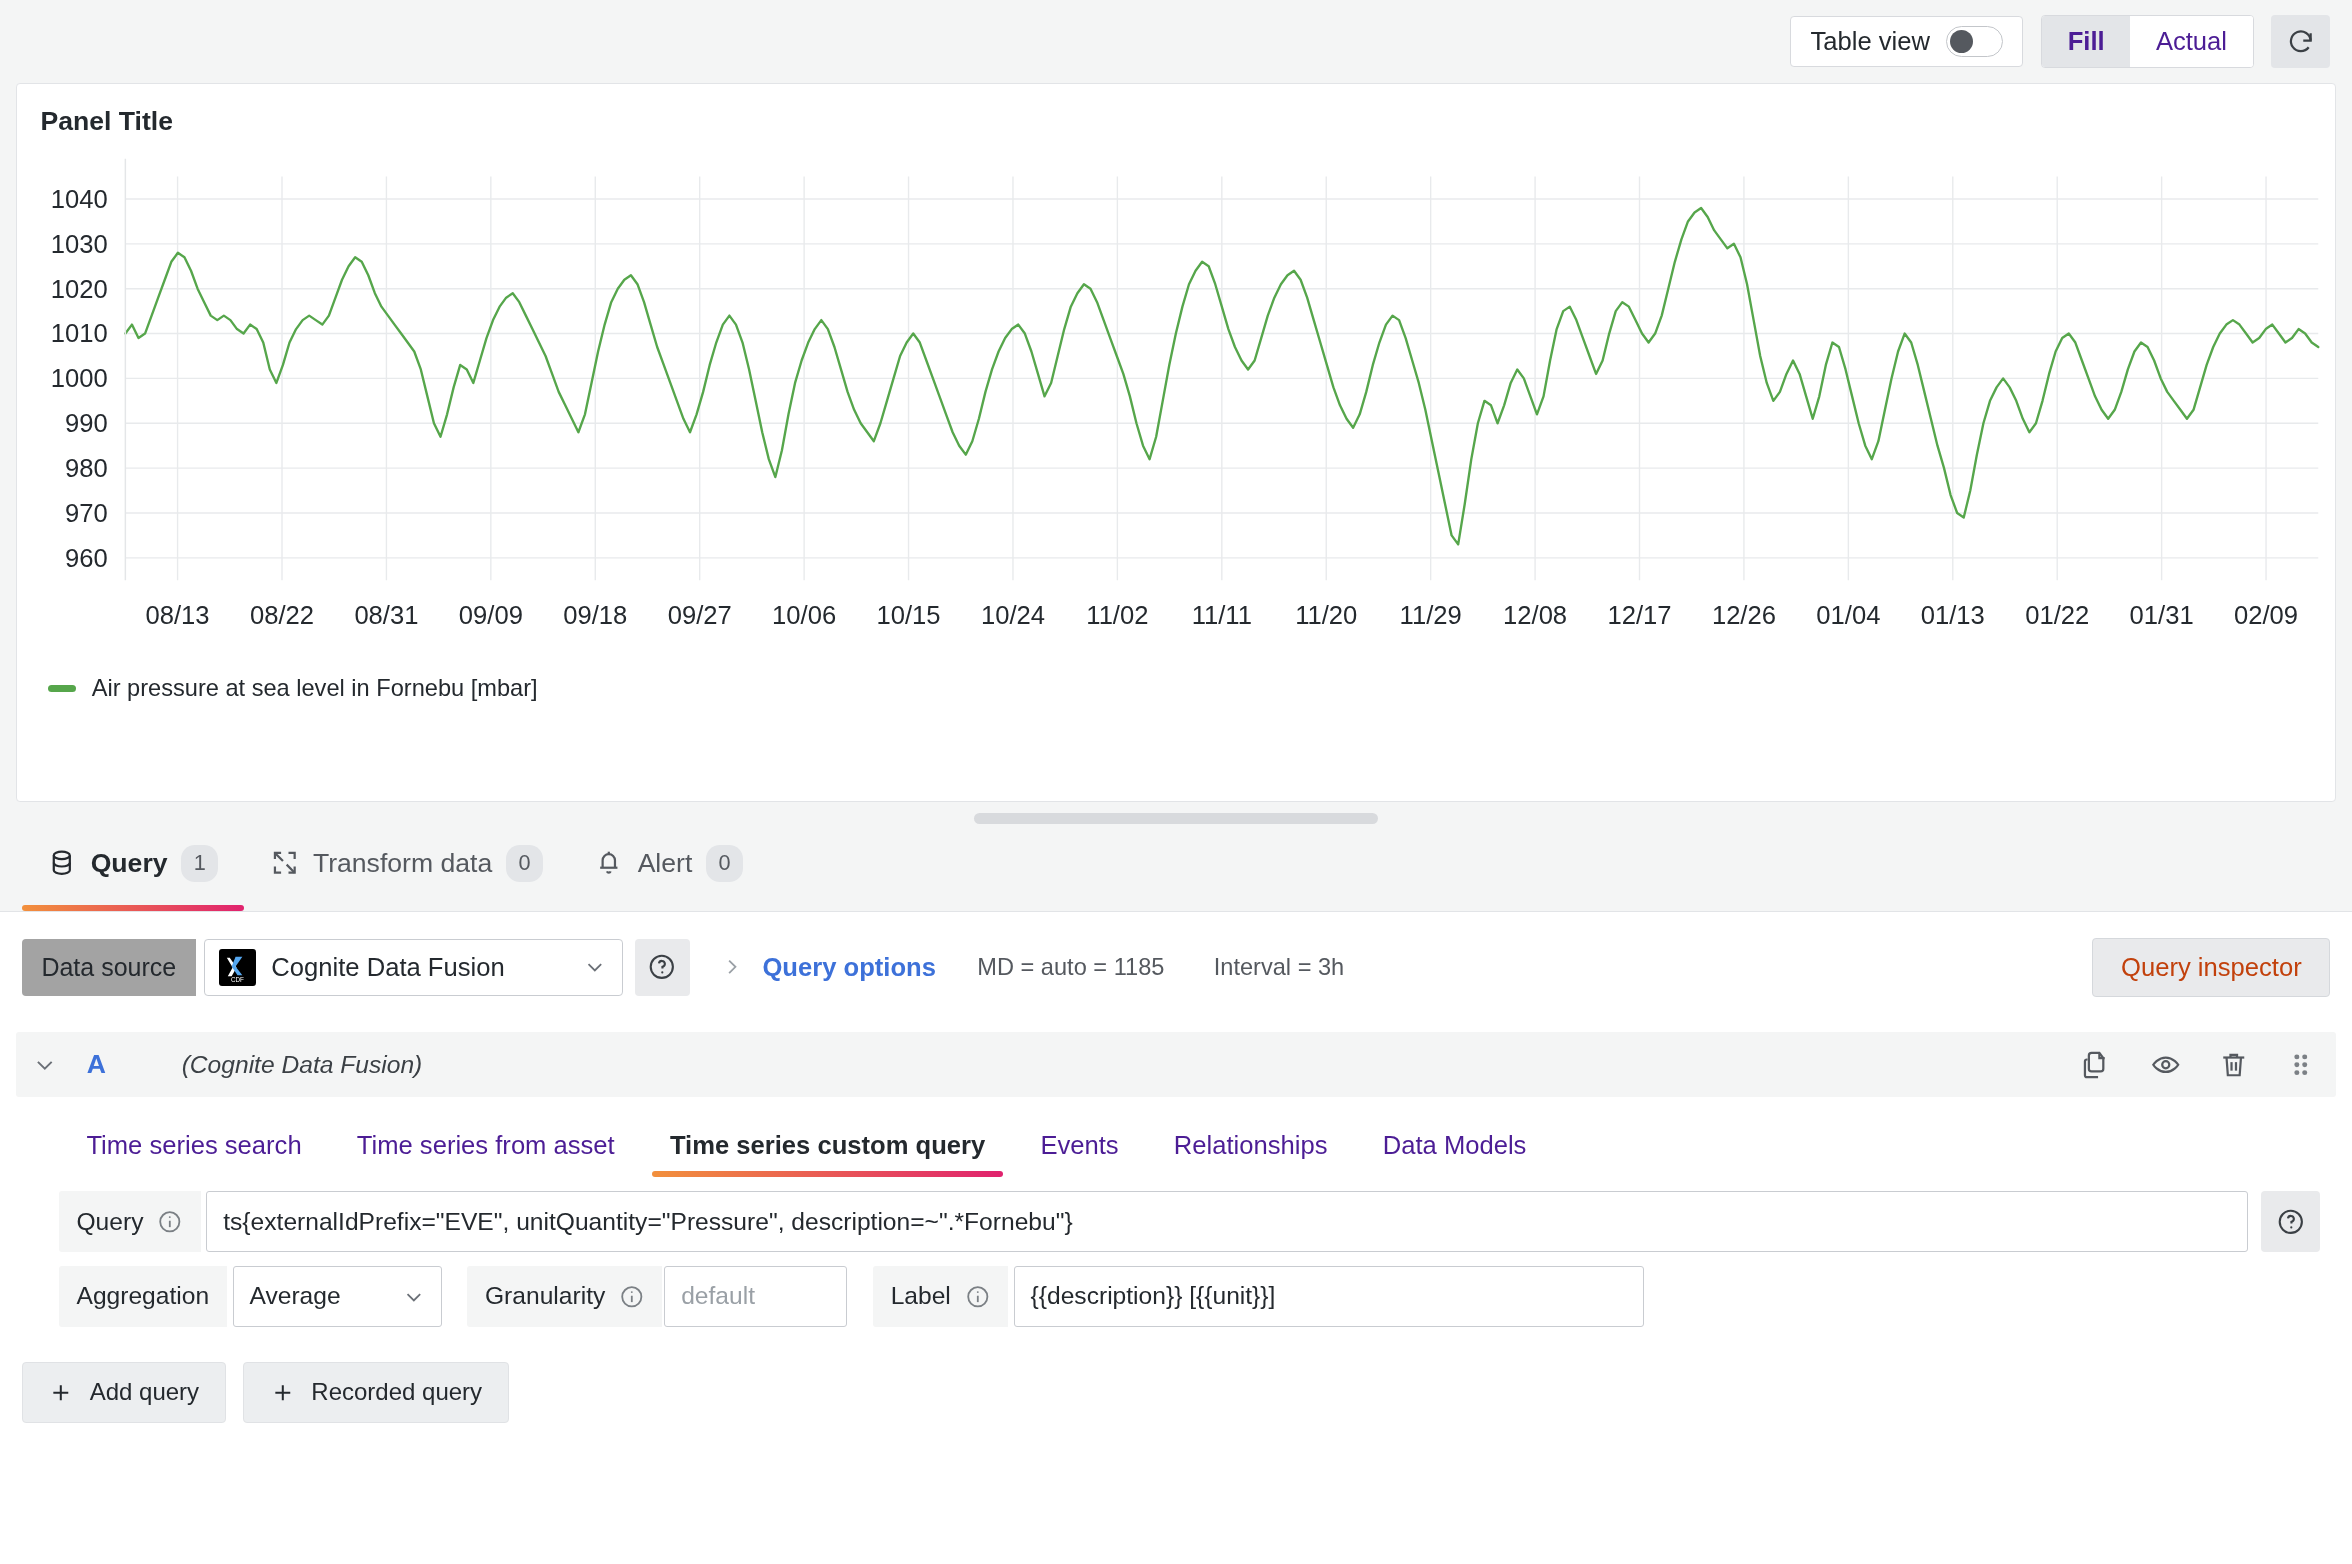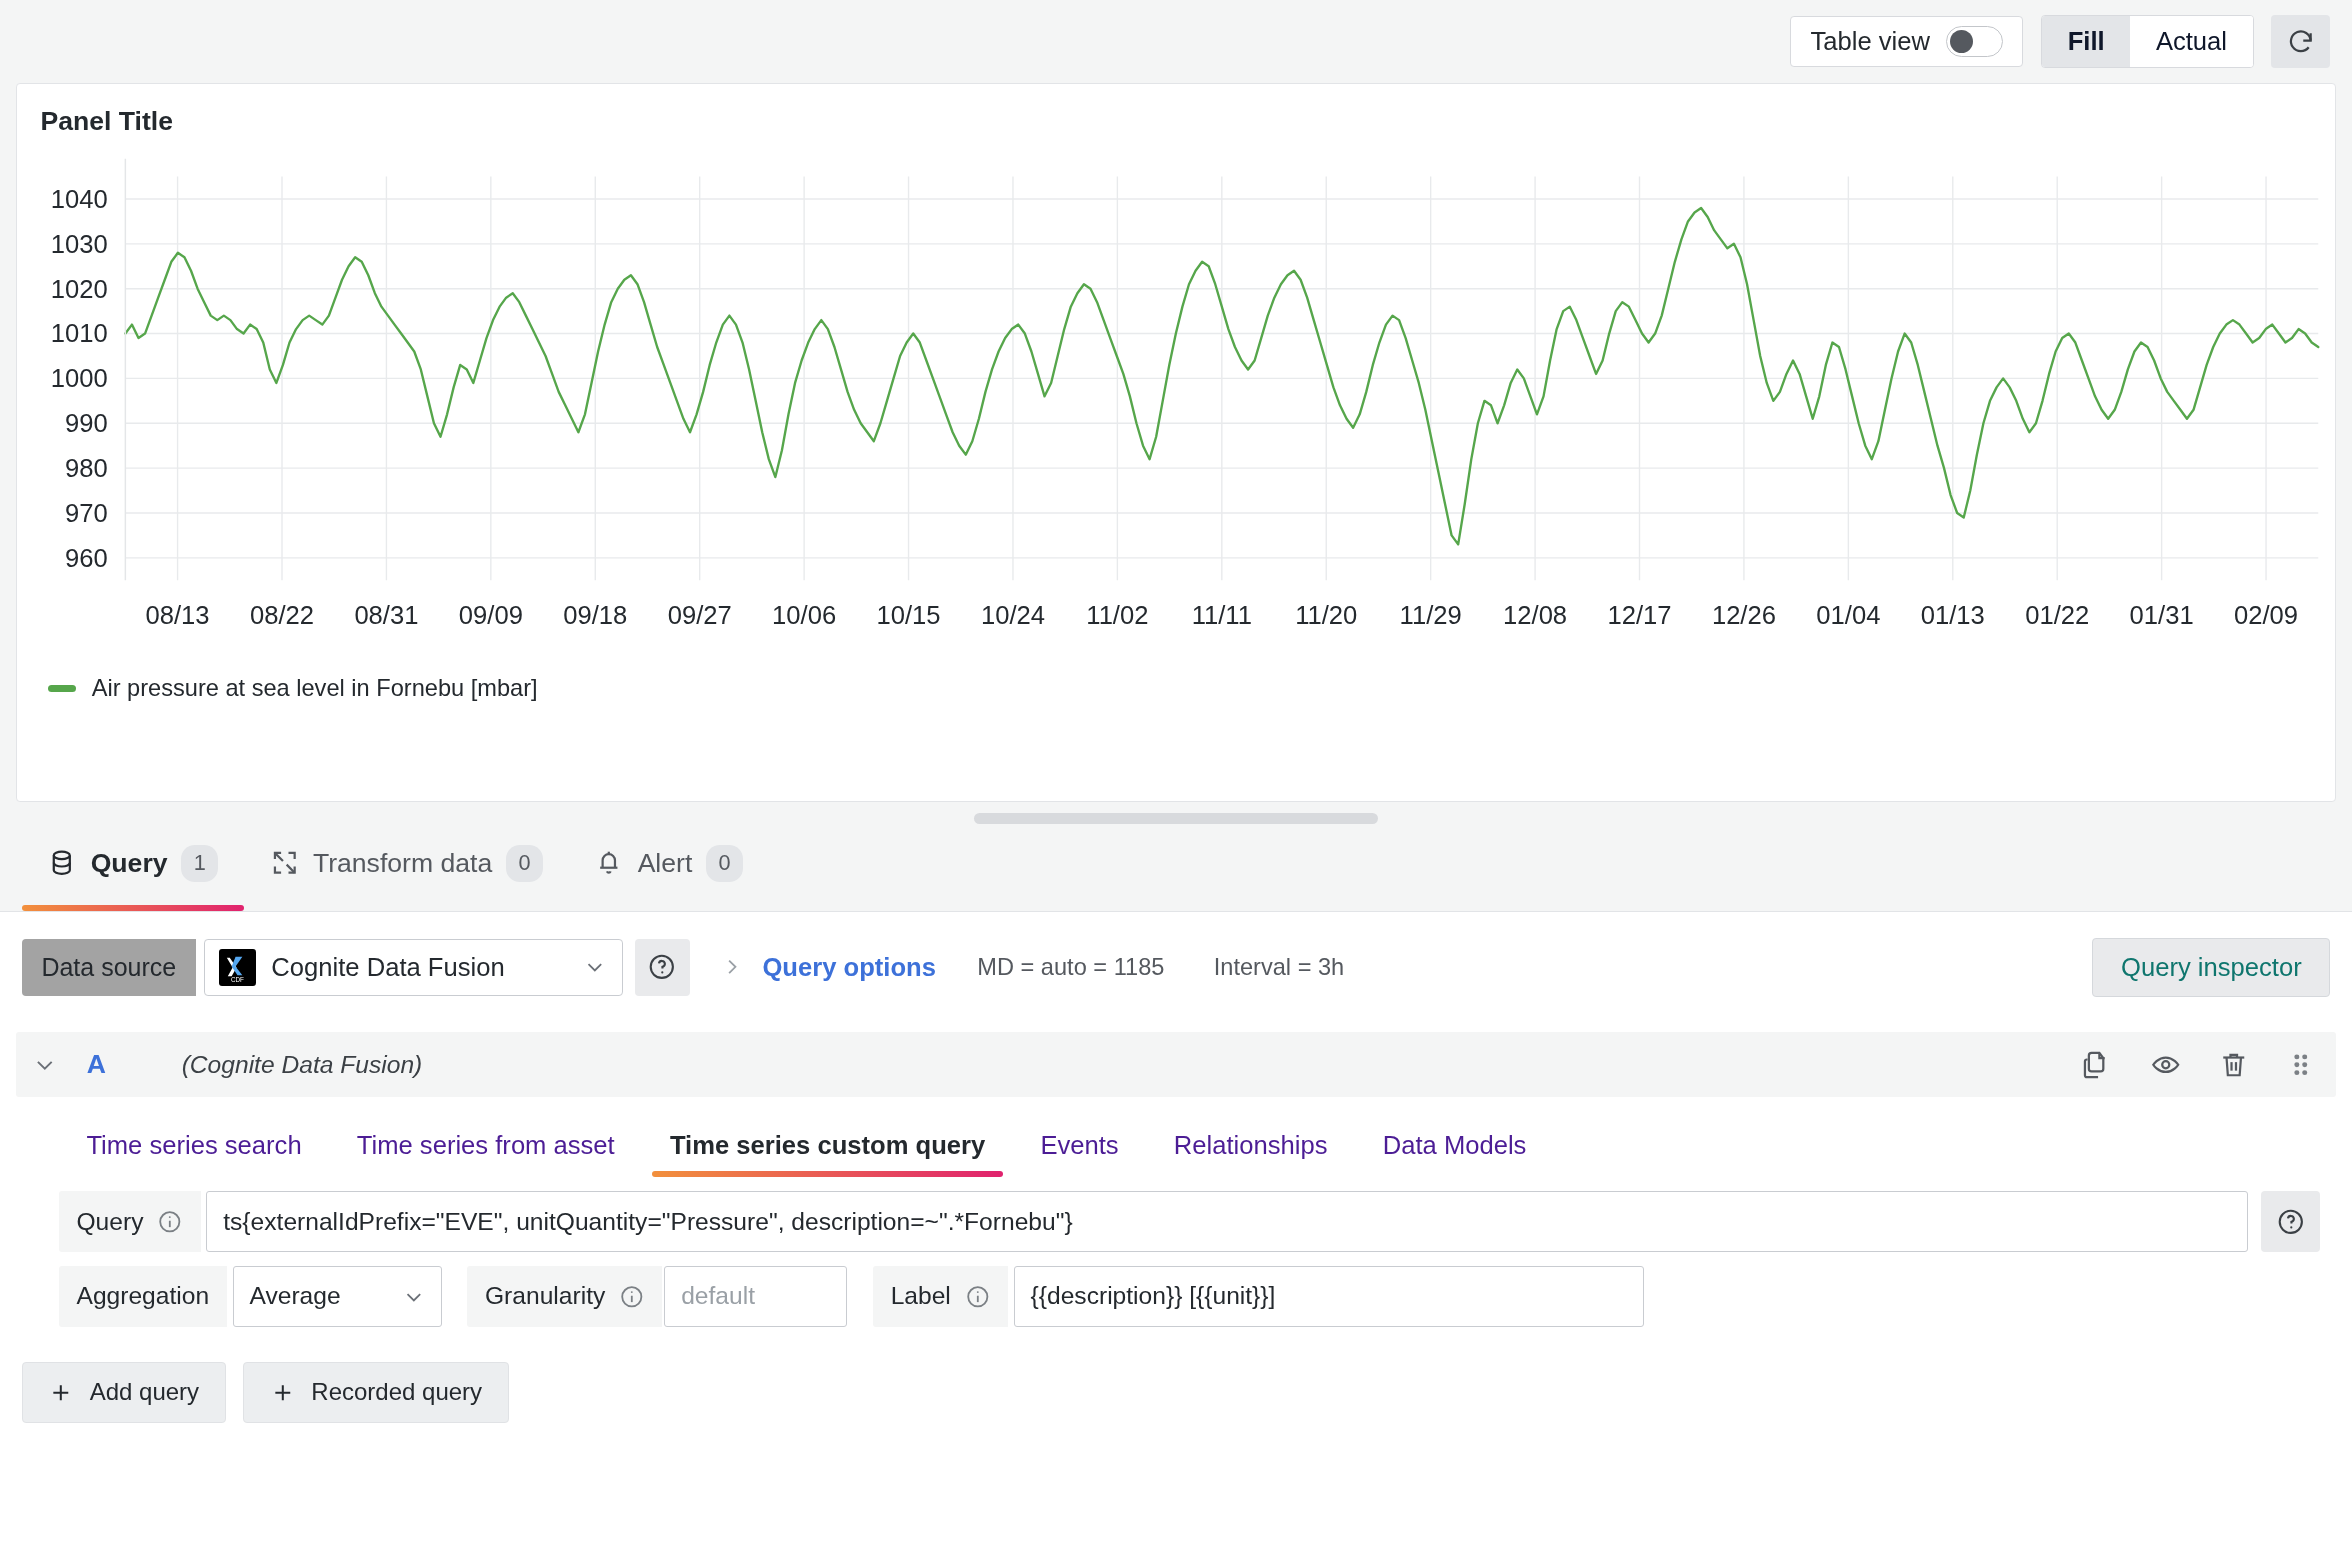--- a/index.html
+++ b/index.html
@@ -34,21 +34,21 @@
     content:""; position:absolute; left: 3px; top: 3px;
     width: 23.6px; height: 23.6px; border-radius: 50%;
     background: #55595f;
   }
   .segmented {
     display: flex; background:#fff; border: 1px solid #d8dade; border-radius: 3.9px;
     height: 53px; overflow: hidden;
   }
   .segmented > div {
     display:flex; align-items:center; justify-content:center;
-    font-size: 25.6px; padding: 0 25.6px; color:#0f172a; background:#fff;text-align:right;
+    font-size: 25.6px; padding: 0 25.6px; color:#4c1d95; background:#fff;text-align:right;
   }
   .segmented > div.active { background: #e3e5e8; font-weight: 600; }
   .timepicker {
     display:flex; align-items:center; background:#e3e5e8;
     border-radius: 3.9px; height: 53px;
   }
   .tp-main { display:flex; align-items:center; gap:13.8px; padding: 0 19.7px 0 17.7px; height:100%; }
   .tp-main .txt { font-size: 25.6px; font-weight: 600; color:#24292e; }
   .tp-div { width:1px; height:53px; background:#d3d6da; }
   .tp-btn { width: 59px; height: 53px; display:flex; align-items:center; justify-content:center; }
@@ -128,21 +128,21 @@
     display:flex; align-items:center; justify-content:center; margin-left: 11.8px;
   }
   .qopts { display:flex; align-items:center; gap: 19.7px; margin-left: 31.5px; }
   .qopts .arrow { color:#9aa0a6; font-size: 25.6px; }
   .qopts .link { color:#3d71d9; font-size: 25.6px; font-weight: 600; }
   .qopts .meta { font-size: 23.6px; color:#55595f; margin-left: 21.7px; }
   .qopts .meta + .meta { margin-left: 29.6px; }
   .inspector-btn {
     margin-left:auto; background:#e9eaec; border:1px solid #d5d8dc; border-radius:3.9px;
     height: 59px; display:flex; align-items:center; padding: 0 27.6px;
-    font-size: 25.6px; color:#0f766e;
+    font-size: 25.6px; color:#c2410c;
   }
 
   .query-card { margin: 13.8px 15.8px 0 15.8px; }
   .qc-head {
     display:flex; align-items:center; gap: 0; background:#f4f5f5;
     height: 65px; padding: 0 21.7px 0 17.7px; border-radius: 3px;
   }
   .qc-head .chev { color:#6b7077; margin-right: 29.6px; }
   .qc-head .refid { color:#3d71d9; font-size: 26.6px; font-weight:600; width: 95px; }
   .qc-head .dsname { color:#3b4045; font-size: 24.6px; font-style: italic; }

